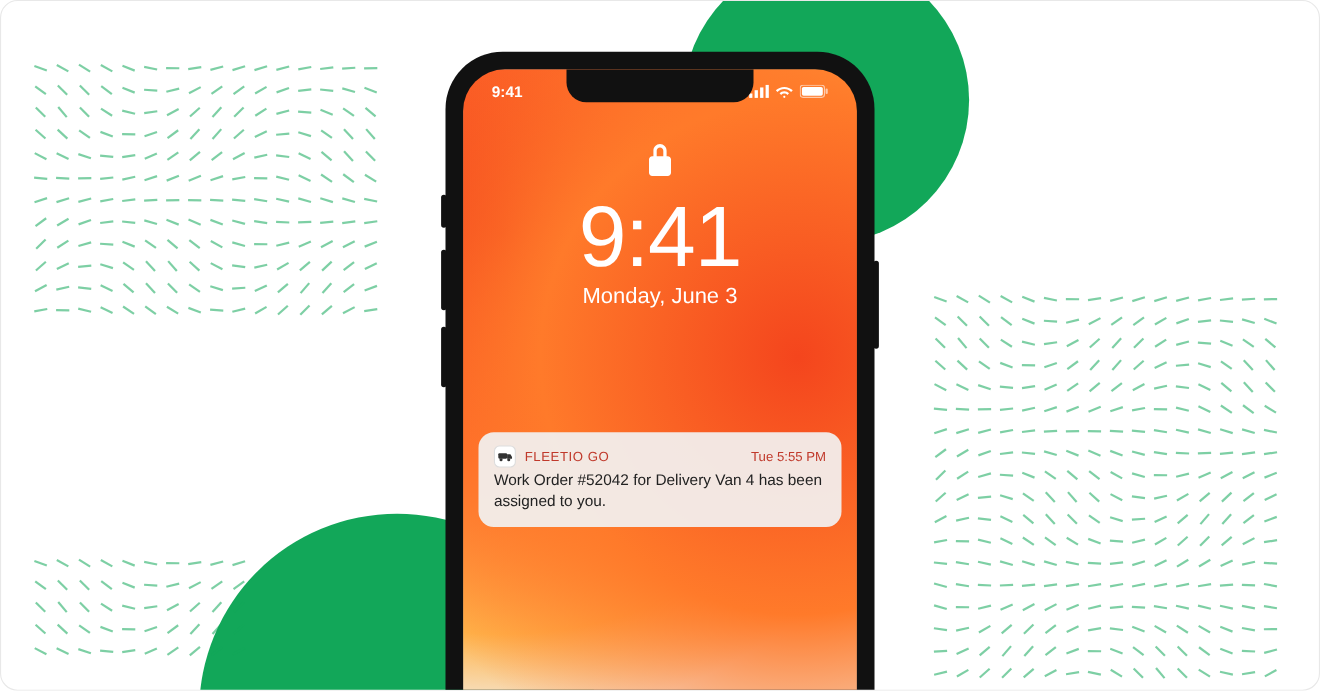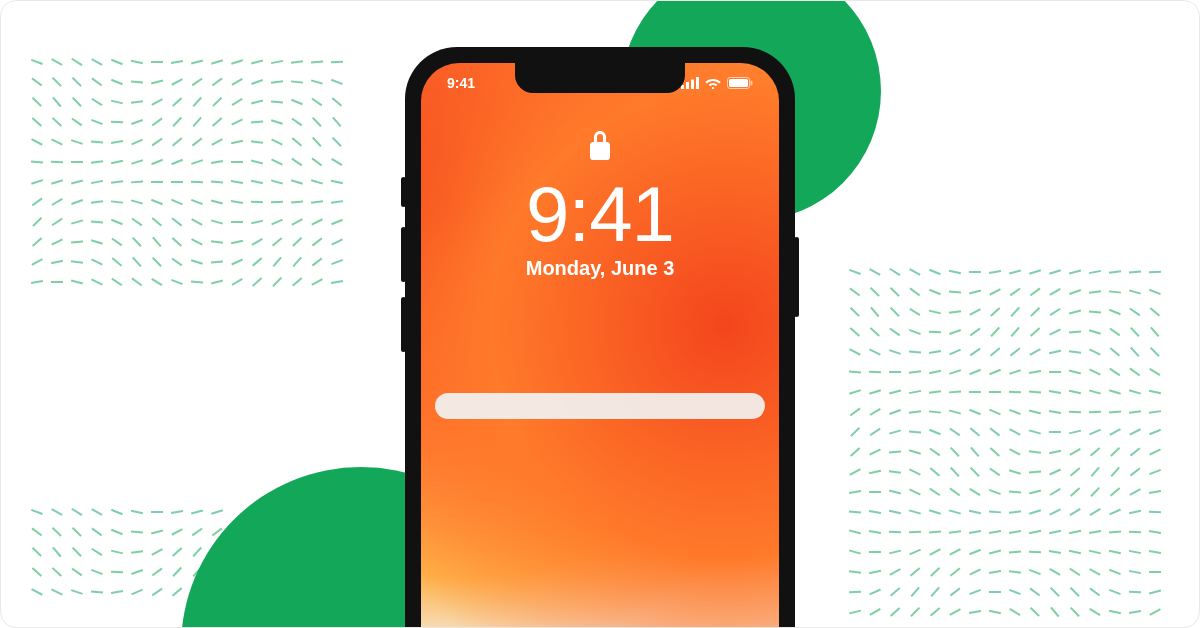--- a/index.html
+++ b/index.html
@@ -94,21 +94,21 @@
     .signal-icon svg, .wifi-icon svg, .battery-icon svg { display: block; }
     .lock-area {
       position: absolute; top: 68px; left: 0; right: 0;
       display: flex; flex-direction: column; align-items: center; color: #fff;
       z-index: 3;
     }
     .big-time {
       font-size: 78px; font-weight: 300; line-height: 1; margin-top: 10px;
       letter-spacing: -1px;
     }
-    .date-label { font-size: 20px; font-weight: 700; margin-top: 4px; text-align: center; }
+    .date-label { font-size: 20px; font-weight: 400; margin-top: 4px; text-align: center; }
     
     .notif {
       position: absolute; top: 330px; left: 14px; right: 14px;
       background: rgba(242,242,242,0.92);
       border-radius: 14px;
       padding: 12px 14px 14px;
       z-index: 4;
       color: #222;
     }
     .notif-header { display: flex; align-items: center; gap: 8px; }
@@ -707,17 +707,30 @@
         <span>
           <svg width="22" height="30" viewBox="0 0 22 30">
               <path d="M11 0C7.7 0 5 2.7 5 6v5H4c-1.7 0-3 1.3-3 3v12c0 1.7 1.3 3 3 3h14c1.7 0 3-1.3 3-3V14c0-1.7-1.3-3-3-3h-1V6c0-3.3-2.7-6-6-6zm0 3c1.7 0 3 1.3 3 3v5H8V6c0-1.7 1.3-3 3-3z" fill="#fff"></path>
             </svg>
         </span>
         <div class="big-time">9:41</div>
         <div class="date-label">Monday, June 3</div>
       </div>
 
       <div class="notif">
+        <div class="notif-header">
+          <span class="app-icon">
+            <svg width="14" height="10" viewBox="0 0 14 10">
+                <rect x="1" y="2" width="8" height="5" rx="1" fill="#333"></rect>
+                <path d="M9 3h3l1.5 2.5V7H9z" fill="#333"></path>
+                <circle cx="3.5" cy="8" r="1.4" fill="#333"></circle>
+                <circle cx="10.5" cy="8" r="1.4" fill="#333"></circle>
+              </svg>
+          </span>
+          <span class="app-name">FLEETIO GO</span>
+          <span class="notif-time">Tue 5:55 PM</span>
+        </div>
+        <div class="notif-body">Work Order #52042 for Delivery Van 4 has been assigned to you.</div>
       </div>
 
     </div>
   </div>
 </div>
 
 </body></html>

